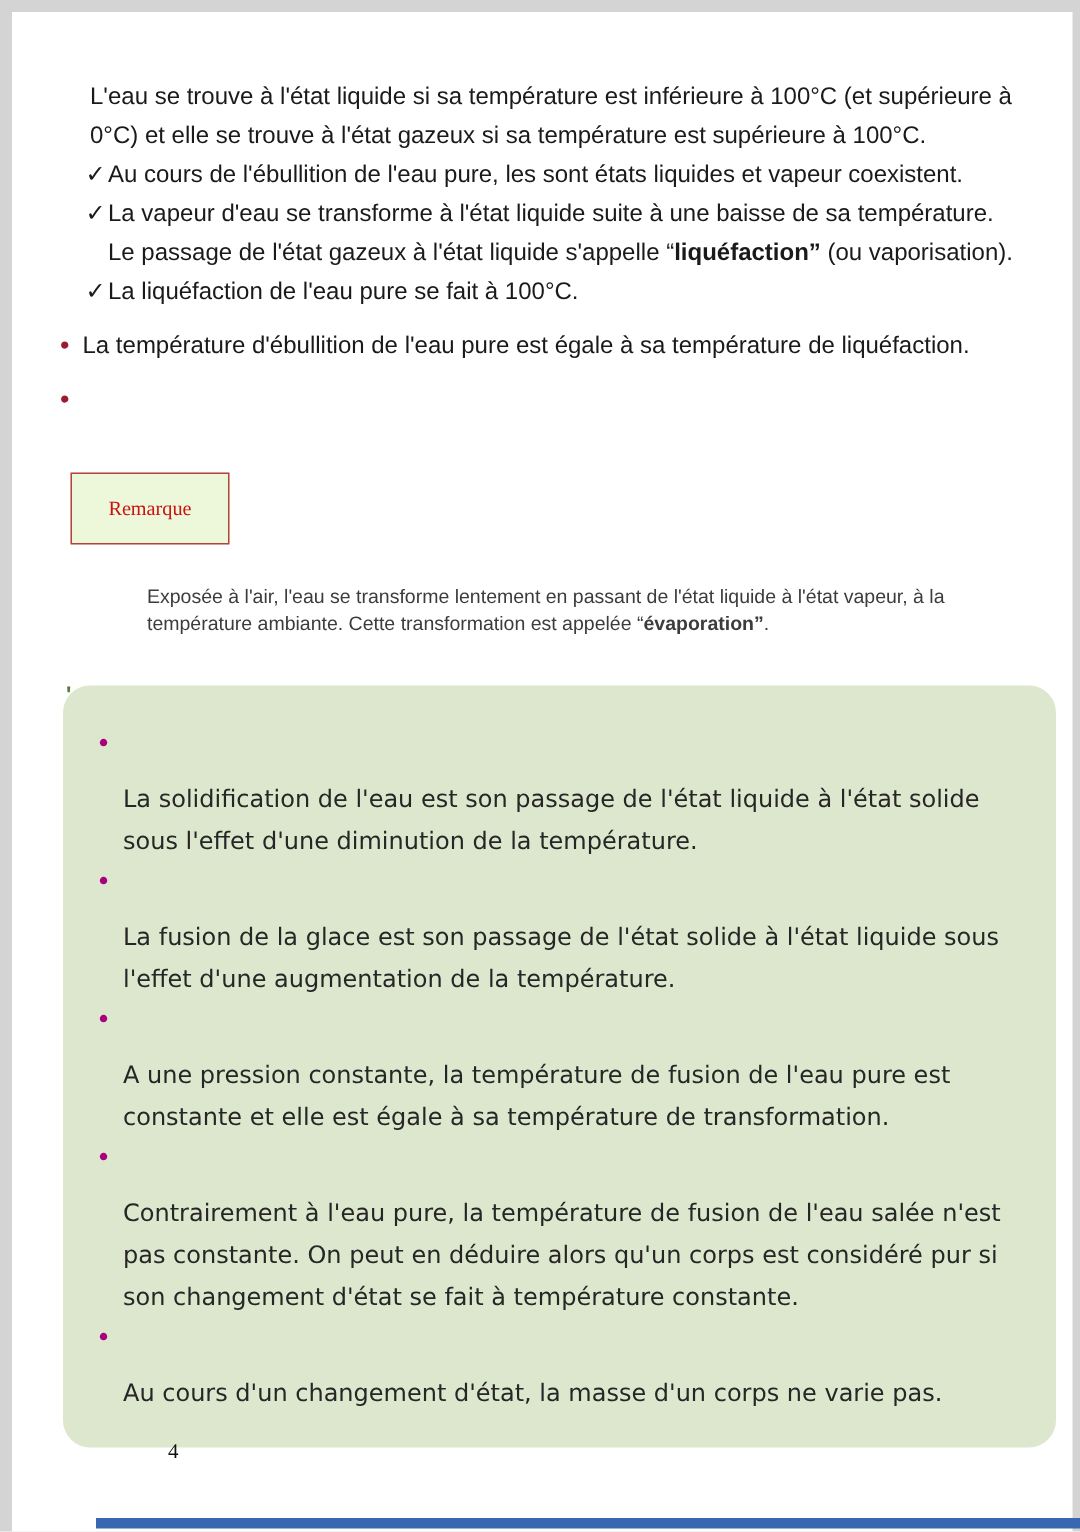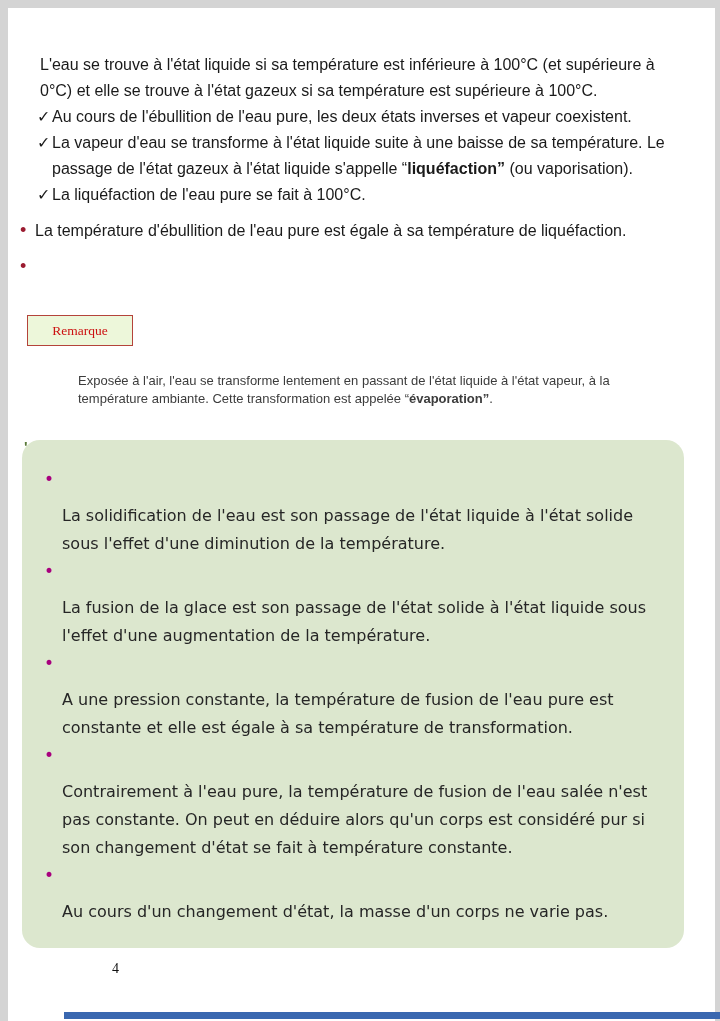--- a/index.html
+++ b/index.html
@@ -8,21 +8,21 @@
     background:#d4d4d4;
     position:relative;
     font-family:"Liberation Sans", sans-serif;
     color:#1a1a1a;
     overflow:hidden;
   }
   .page {
     position:absolute; left:8px; top:8px; right:5px; bottom:0;
     background:#ffffff;
   }
-  .content { padding:44px 38px 0 24px; }
+  .content { padding:44px 38px 0 44px; }
 
   .intro {
     margin-left:8px;
     font-size:16px; line-height:26px;
     max-width:648px;
   }
 
   .check-item {
     display:flex;
     margin-left:5px;
@@ -36,21 +36,21 @@
   .dot-item {
     display:flex;
     margin-left:-12px;
     margin-top:10px;
     font-size:16px; line-height:26px;
   }
   .dot { flex:0 0 15px; color:#9b1b30; font-size:18px; line-height:25px; }
 
   .remarque-box {
     margin:36px 0 0 -5px;
-    width:106px; height:31px;
+    width:106px; height:48px;
     background:#edf7da;
     border:1px solid #b4433a;
     display:flex; align-items:center; justify-content:center;
     font-family:"Liberation Serif", serif;
     font-size:13.5px;
     color:#cc1111;
   }
 
   .note {
     margin:26px 0 16px 46px;
@@ -92,21 +92,21 @@
 <body>
 
 <div class="page">
   <div class="content">
 
     <p class="intro">L'eau se trouve à l'état liquide si sa température est inférieure à 100°C (et supérieure à 0°C) et elle se trouve à l'état gazeux si sa température est supérieure à 100°C.</p>
 
     <div class="check-list">
       <div class="check-item">
         <span class="check">✓</span>
-        <span class="txt"><span>Au cours de l'ébullition de l'eau pure, les deux états inverses et vapeur coexistent.</span><span class="b"></span><span></span></span>
+        <span class="txt"><span>Au cours de l'ébullition de l'eau pure, les sont états liquides et vapeur coexistent.</span><span class="b"></span><span></span></span>
       </div>
       <div class="check-item">
         <span class="check">✓</span>
         <span class="txt"><span>La vapeur d'eau se transforme à l'état liquide suite à une baisse de sa température. Le passage de l'état gazeux à l'état liquide s'appelle “</span><span class="b">liquéfaction”</span><span> (ou vaporisation).</span></span>
       </div>
       <div class="check-item">
         <span class="check">✓</span>
         <span class="txt"><span>La liquéfaction de l'eau pure se fait à 100°C.</span><span class="b"></span><span></span></span>
       </div>
     </div>

